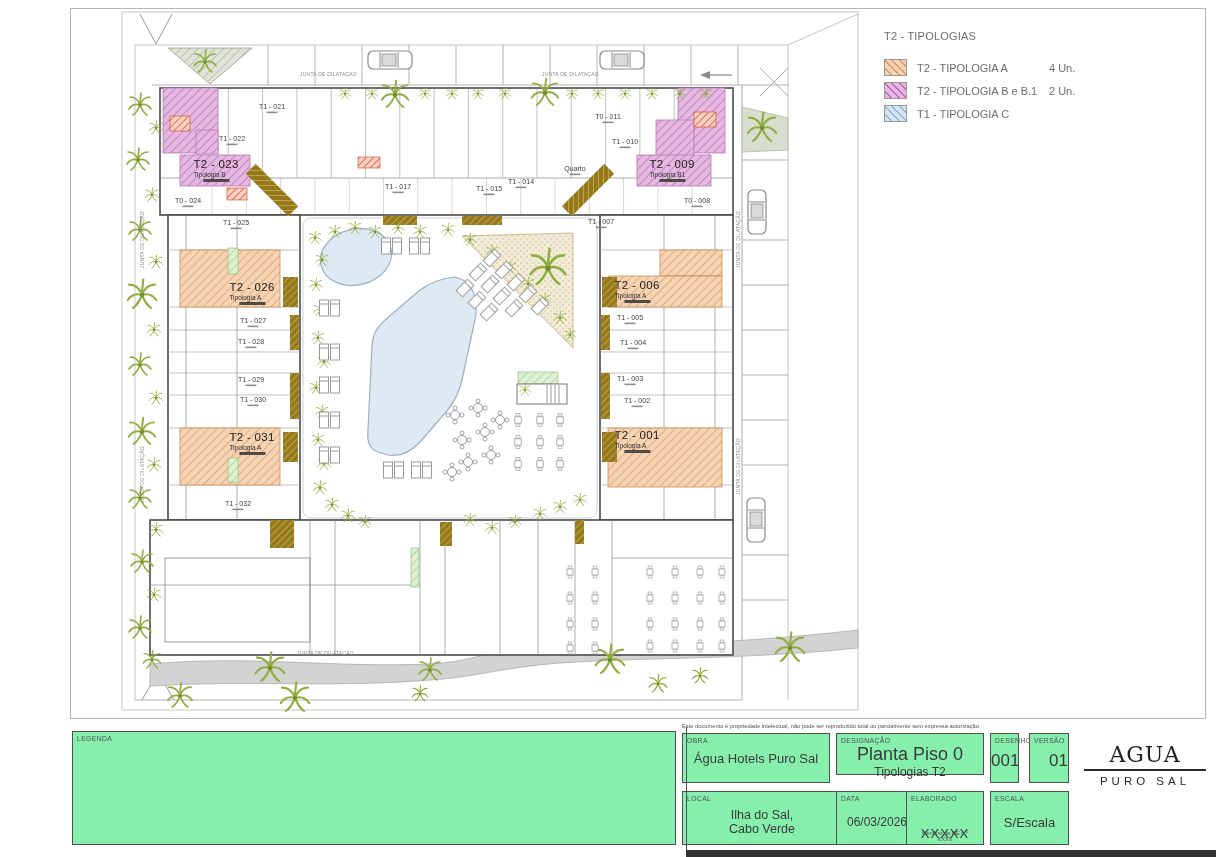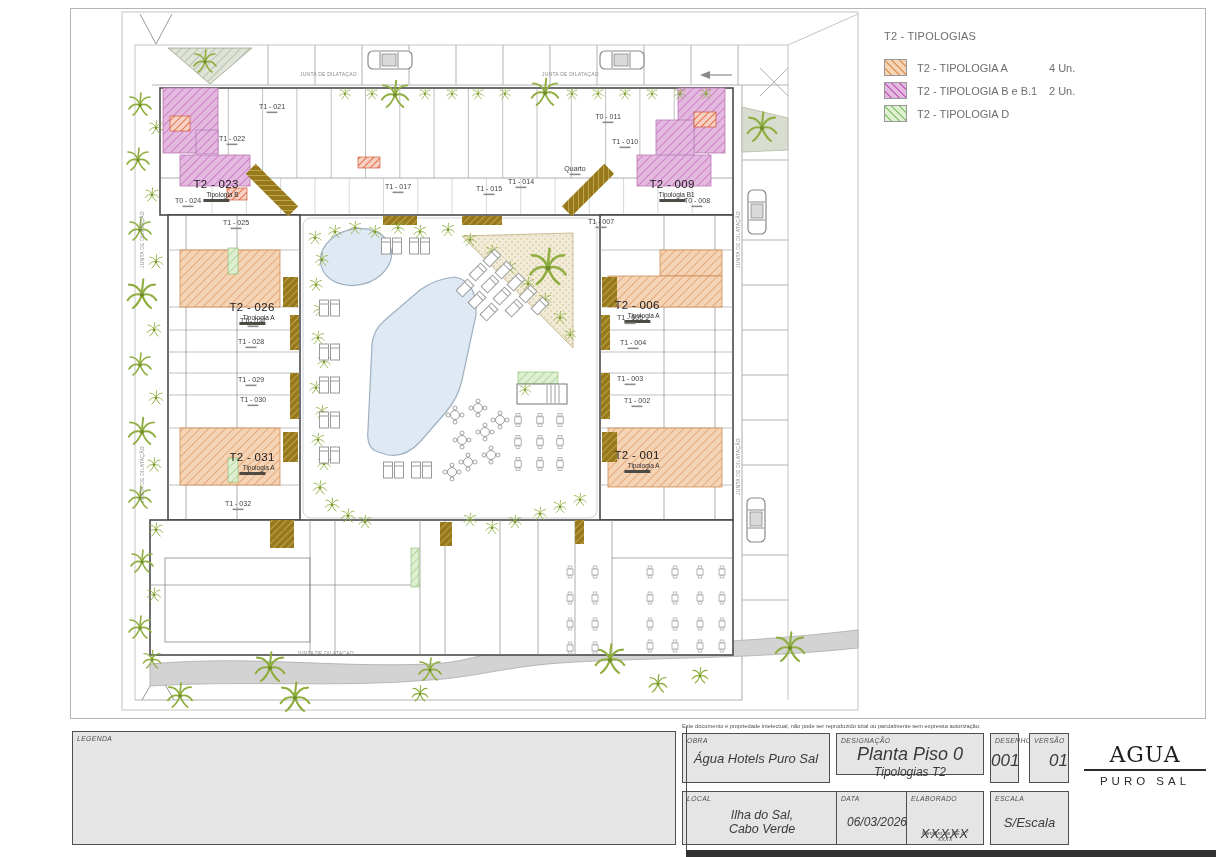--- a/index.html
+++ b/index.html
@@ -9,33 +9,33 @@
   
   .legend{position:absolute;left:884px;top:30px;width:300px;}
   .legend-title{font-size:11px;color:#6e6e6e;letter-spacing:.2px;margin-bottom:14px;}
   .legend-row{display:flex;align-items:center;height:23px;}
   .swatch{width:21px;height:15px;border:1px solid #999;margin-right:10px;flex:0 0 auto;}
   .legend-label{font-size:11px;color:#6e6e6e;width:132px;}
   .legend-count{font-size:11px;color:#6e6e6e;}
 
   
   #plan-labels{position:absolute;left:0;top:0;width:1216px;height:857px;pointer-events:none;}
-  .unit-label{position:absolute;text-align:right;transform:translateX(-50%);color:#1c1c1c;margin-top:20px;}
+  .unit-label{position:absolute;text-align:left;transform:translateX(-50%);color:#1c1c1c;}
   .unit-label .uid{font-size:11.5px;letter-spacing:.3px;white-space:nowrap;}
   .unit-label .utip{font-size:6.5px;color:#2e2e2e;margin-top:1px;white-space:nowrap;}
   .unit-label .ubar{width:26px;height:3px;background:#4e4a44;margin:1px auto 0;}
   .room-label{position:absolute;width:70px;text-align:center;font-size:9px;color:#3d3d3d;
               transform:translateX(-50%) scale(.78);transform-origin:center top;white-space:nowrap;}
   .room-label .rbar{width:14px;height:2px;background:#8a8a8a;margin:1px auto 0;}
   .junta{position:absolute;font-size:8px;color:#8a8a8a;letter-spacing:.4px;white-space:nowrap;
          transform:scale(.62);transform-origin:left top;}
   .junta.vert{transform:rotate(-90deg) scale(.62);transform-origin:left top;}
 
   
-  .tb-box{position:absolute;border:1.3px solid #4f4f4f;background:#e5e5e5;box-sizing:border-box;font-style:italic;}
+  .tb-box{position:absolute;border:1.3px solid #4f4f4f;background:#86efac;box-sizing:border-box;}
   .tb-label{position:absolute;top:3px;left:4px;font-size:6.8px;color:#4f4f4f;letter-spacing:.4px;}
   .tb-center{position:absolute;left:0;right:0;text-align:center;color:#3a3a3a;}
   .copyright{position:absolute;left:682px;top:723px;font-size:11px;color:#4f4f4f;
              transform:scale(.52);transform-origin:left top;white-space:nowrap;}
   .membro{position:absolute;left:0;right:0;bottom:2px;text-align:center;font-size:9px;color:#4f4f4f;
           transform:scale(.62);transform-origin:center bottom;}
   .logo{position:absolute;left:1082px;top:742px;width:126px;text-align:center;color:#1f1f1f;}
   .logo .logo-name{font-family:"DejaVu Serif","Liberation Serif",serif;font-size:22px;letter-spacing:1px;}
   .logo .logo-rule{height:2px;background:#2a2a2a;margin:2px 2px 4px;}
   .logo .logo-sub{font-size:11.5px;letter-spacing:4px;color:#2a2a2a;}
@@ -603,22 +603,22 @@
           <span class="swatch" style="background: repeating-linear-gradient(45deg, rgb(245, 211, 181), rgb(245, 211, 181) 4px, rgb(221, 154, 100) 4px, rgb(221, 154, 100) 5.4px);"></span>
           <span class="legend-label">T2 - TIPOLOGIA A</span>
           <span class="legend-count">4 Un.</span>
         </div>
         <div class="legend-row">
           <span class="swatch" style="background: repeating-linear-gradient(45deg, rgb(227, 185, 224), rgb(227, 185, 224) 4px, rgb(196, 104, 189) 4px, rgb(196, 104, 189) 5.4px);"></span>
           <span class="legend-label">T2 - TIPOLOGIA B e B.1</span>
           <span class="legend-count">2 Un.</span>
         </div>
         <div class="legend-row">
-          <span class="swatch" style="background: repeating-linear-gradient(45deg, rgb(223, 240, 210), rgb(223, 240, 210) 4px, rgb(147, 200, 122) 4px, rgb(147, 200, 122) 5.4px);"></span>
-          <span class="legend-label">T2 - TIPOLOGIA D</span>
+          <span class="swatch" style="background: repeating-linear-gradient(45deg, rgb(215, 229, 242), rgb(215, 229, 242) 4px, rgb(147, 185, 217) 4px, rgb(147, 185, 217) 5.4px);"></span>
+          <span class="legend-label">T1 - TIPOLOGIA C</span>
           <span class="legend-count"></span>
         </div>
       </div>
   </div>
 
   <div class="copyright">Este documento é propriedade intelectual, não pode ser reproduzido total ou parcialmente sem expressa autorização.</div>
 
   <div class="tb-box" style="left:72px;top:731px;width:604px;height:114px;">
     <span class="tb-label">LEGENDA</span>
   </div>

